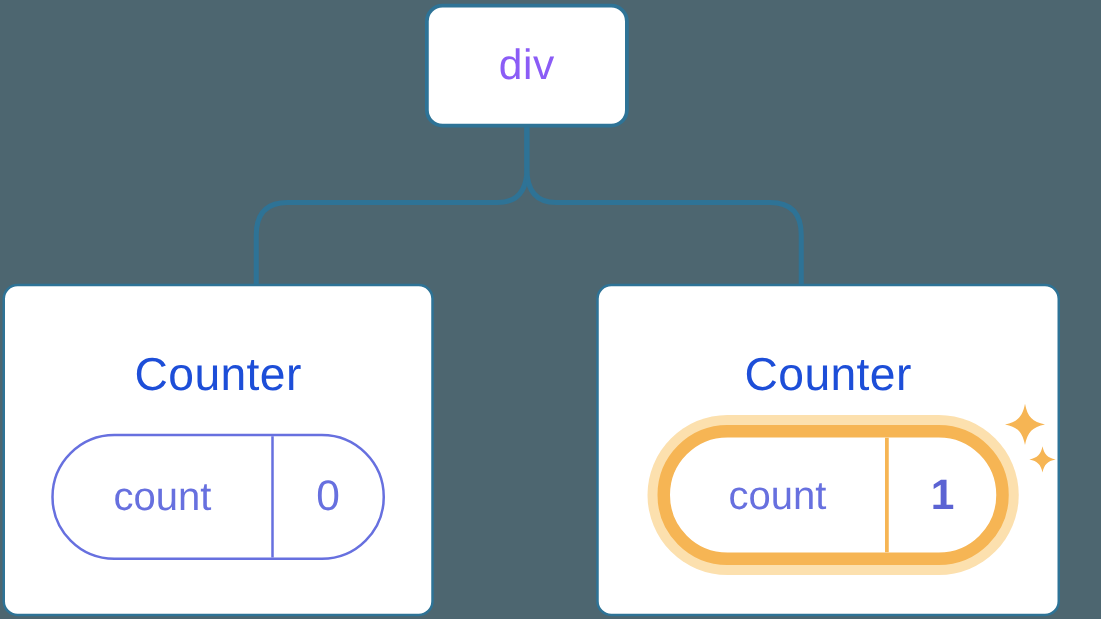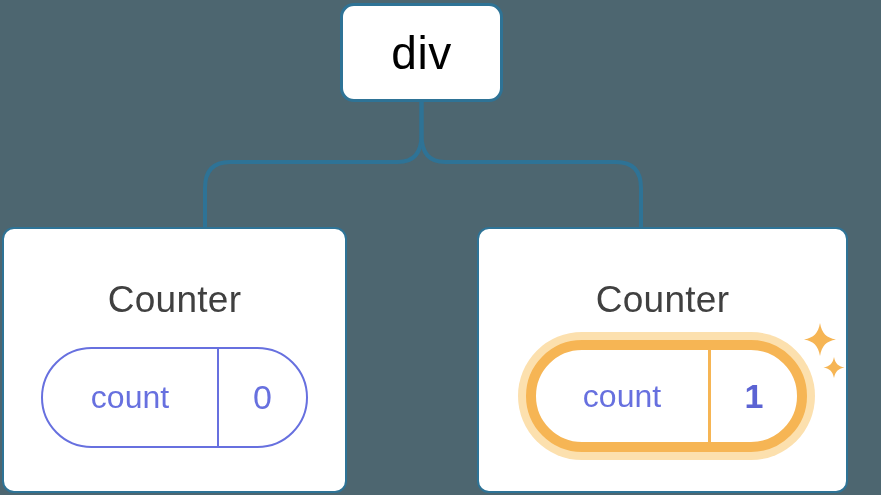--- a/index.html
+++ b/index.html
@@ -26,43 +26,43 @@
     width: 163px; height: 99px;
     box-sizing: border-box;
     background: #FFFFFF;
     border: 3px solid #2E7396;
     border-radius: 14px;
     display: flex;
     align-items: center;
     justify-content: center;
   }
   .node-root-label {
-    color: #000000;
-    font-size: 46px;
+    color: #8b5cf6;
+    font-size: 34px;
     font-weight: 500;
     letter-spacing: 0.5px;
   }
   .card {
     position: absolute;
     top: 227px;
     height: 266px;
     box-sizing: border-box;
     background: #FFFFFF;
     border: 2px solid #2E7396;
     border-radius: 12px;
   }
   .card-left  { left: 2px;   width: 345px; }
   .card-right { left: 477px; width: 371px; }
   .card-title {
     position: absolute;
     top: 52px;
     left: 0;
     width: 100%;
     text-align: center;
-    color: #404040;
+    color: #1d4ed8;
     font-size: 37px;
     font-weight: 500;
     line-height: 1;
     letter-spacing: 0.3px;
   }
   
   .pill-plain {
     position: absolute;
     left: 37px; top: 118px;
     width: 267px; height: 101px;

